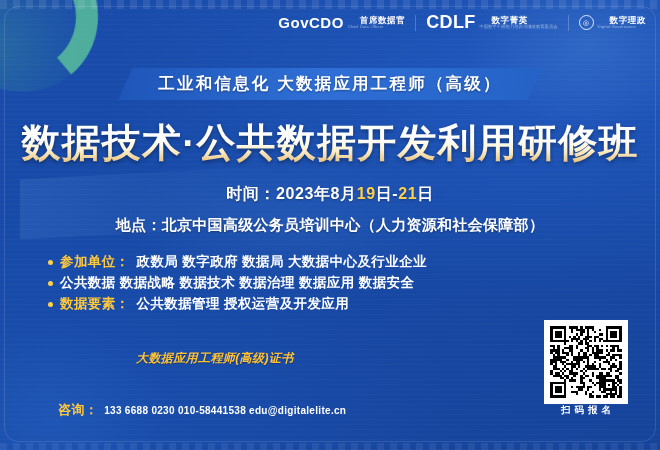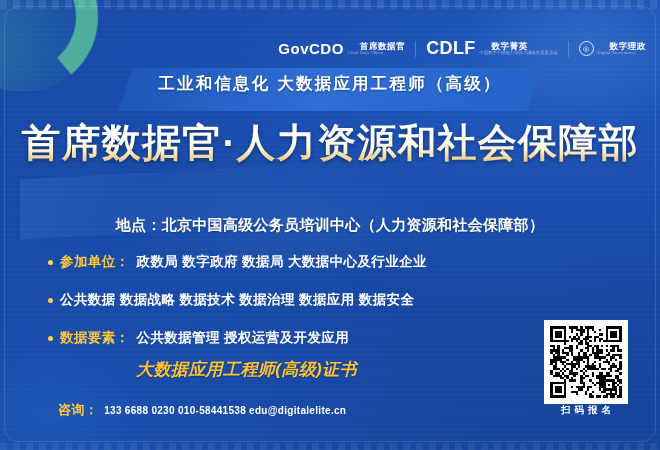--- a/index.html
+++ b/index.html
@@ -77,21 +77,21 @@
     background:radial-gradient(ellipse at center, rgba(70,130,215,.22), rgba(70,130,215,0) 70%); }
   .blob-c{ position:absolute; left:-70px; bottom:-60px; width:240px; height:190px;
     background:radial-gradient(ellipse at center, rgba(40,100,195,.35), rgba(40,100,195,0) 70%); }
   .sheen{ position:absolute; left:20px; top:170px; width:360px; height:60px;
     background:linear-gradient(105deg, rgba(120,175,240,.14), rgba(120,175,240,0) 70%);
     transform:skewY(-3deg); }
 
   
   .logo-row{
     position:absolute; top:12px; right:14px;
-    display:flex; align-items:center; gap:10px;margin-top:26px;
+    display:flex; align-items:center; gap:10px;
   }
   .logo{ display:flex; align-items:center; gap:4px; }
   .logo-word{
     color:#ffffff; font-weight:700; letter-spacing:.5px;
     font-size:15px; line-height:1;
   }
   .logo-cn{ display:flex; flex-direction:column; line-height:1.05; }
   .logo-cn-main{ color:#ffffff; font-size:8.5px; font-weight:700; letter-spacing:.6px;padding-left:12px; }
   .logo-cn-sub{ color:rgba(255,255,255,.52); font-size:4.2px; letter-spacing:.15px; white-space:nowrap;}
   .logo-sep{ width:1px; height:16px; background:rgba(255,255,255,.22); }
@@ -105,21 +105,21 @@
     font-size:7px; color:#fff;
   }
 
   
   .banner-wrap{
     position:absolute; top:68px; left:0; right:0;
     display:flex; justify-content:center;
   }
   .banner{
     position:relative;
-    padding:5px 40px 16px 40px;
+    padding:5px 40px 5px 40px;
     background:linear-gradient(100deg,#1e55b8 0%, #2f6fd6 48%, #2462c6 100%);
     clip-path:polygon(14px 0, 100% 0, calc(100% - 14px) 100%, 0 100%);
     box-shadow:0 1px 4px rgba(0,0,0,.18);
   }
   .banner-text{
     color:#ffffff; font-size:16.5px; font-weight:700; letter-spacing:2.2px;
     white-space:nowrap;
     text-shadow:0 1px 2px rgba(0,0,0,.35);
   }
 
@@ -144,21 +144,21 @@
   .place-line{
     position:absolute; top:208px; left:0; right:0; text-align:center;
     font-size:15px; font-weight:700; color:#ffffff; letter-spacing:.3px;
     text-shadow:0 1px 2px rgba(0,0,0,.3);
     margin-top:8px;
   }
 
   
   .bullets{
     position:absolute; top:253px; left:48px;
-    display:flex; flex-direction:column; gap:20px;
+    display:flex; flex-direction:column; gap:3px;
   }
   .bullet{ display:flex; align-items:center; gap:7px; white-space:nowrap; }
   .dot{
     width:5px; height:5px; border-radius:50%; background:#ffd04a;
     flex:none;
   }
   .b-label{
     color:#ffc83d; font-size:13.5px; font-weight:700; letter-spacing:.4px;
   }
   .b-value{
@@ -166,21 +166,21 @@
   }
 
   
   .cert{
     position:absolute; top:341px; left:64px;
     font-style:italic; color:#ffc235; font-weight:700;
     letter-spacing:.4px;
     text-shadow:0 1px 1px rgba(0,0,0,.3);
   }
   .cert-l1{ font-size:13.5px; }
-  .cert-l2{ font-size:17px; margin-top:17px; margin-left:72px; }
+  .cert-l2{ font-size:12px; margin-top:9px; margin-left:72px; }
 
   
   .contact{
     position:absolute; top:401px; left:58px;
     display:flex; align-items:baseline; gap:6px; white-space:nowrap;
   }
   .contact-label{ color:#ffc83d; font-size:13px; font-weight:700; letter-spacing:.4px;}
   .contact-val{ color:#ffffff; font-size:10px; font-weight:700; letter-spacing:.3px;}
 
   
@@ -244,22 +244,23 @@
     </div>
 
   </div>
 
   <div class="banner-wrap">
     <div class="banner">
       <span class="banner-text">工业和信息化 大数据应用工程师（高级）</span>
     </div>
   </div>
 
-  <div class="main-title">首席数据官·人力资源和社会保障部</div>
-
+  <div class="main-title">数据技术·公共数据开发利用研修班</div>
+
+  <div class="time-line"><span>时间：</span><span>2023年8月</span><span class="hl">19</span><span>日-</span><span class="hl">21</span><span>日</span></div>
 
   <div class="place-line">地点：北京中国高级公务员培训中心（人力资源和社会保障部）</div>
 
   <div class="bullets">
 
     <div class="bullet">
       <span class="dot"></span>
       <span class="b-label">参加单位：</span>
       <span class="b-value">政数局 数字政府 数据局 大数据中心及行业企业</span>
     </div>

